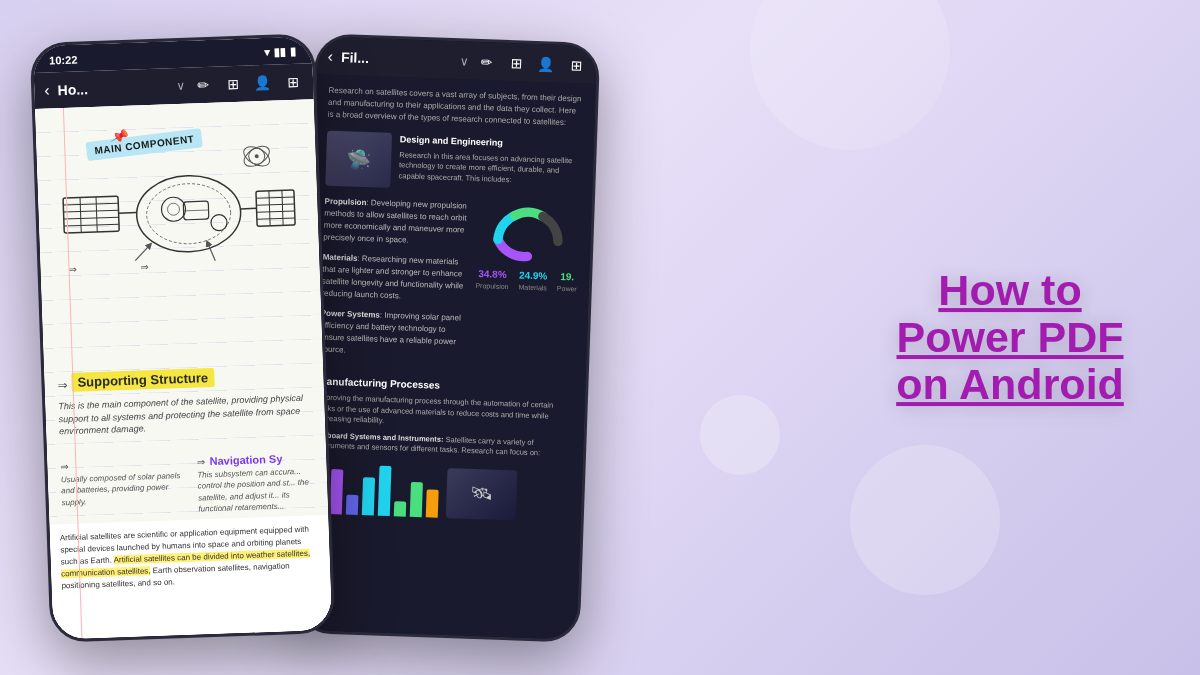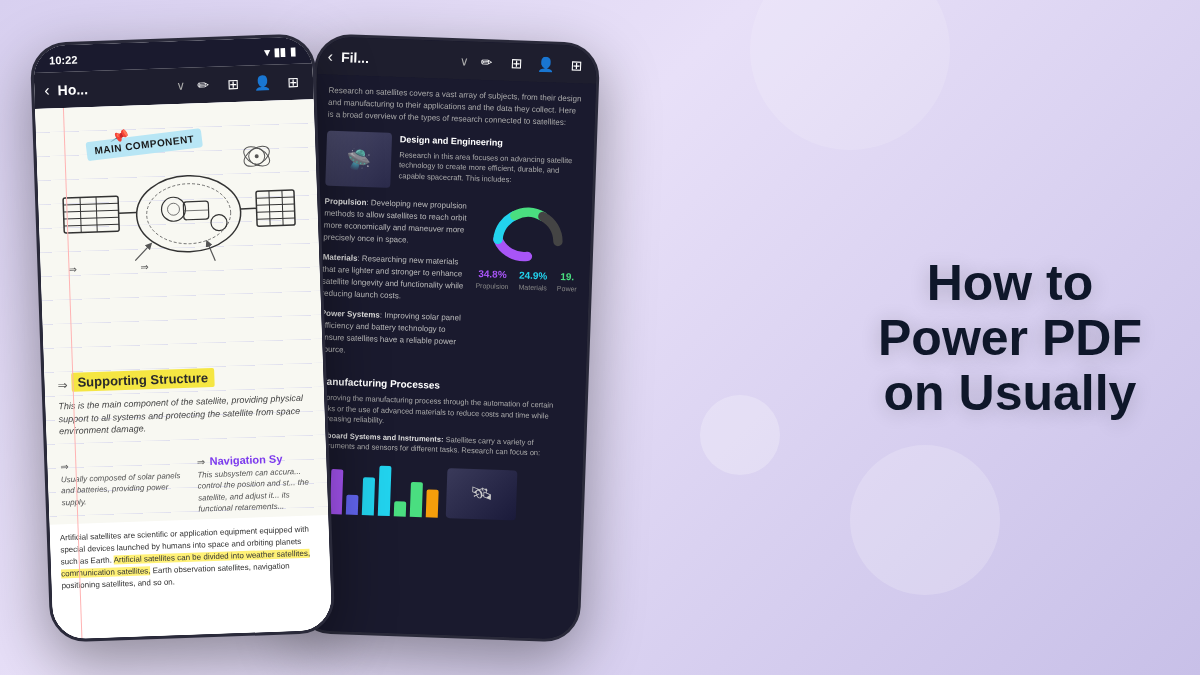--- a/index.html
+++ b/index.html
@@ -436,25 +436,26 @@
       position: absolute;
       right: 50px;
       top: 50%;
       transform: translateY(-50%);
       text-align: center;
       z-index: 10;
       width: 280px;
     }
 
     .main-heading {
-      font-size: 50px;
+      font-size: 43px;
       font-weight: 900;
-      color: #0f172a;
+      color: #a21caf;
       line-height: 1.1;
       text-shadow: 0 2px 20px rgba(0,0,0,0.2);
+      text-decoration: underline;
     }
 
     
     .sat-svg {
       width: 240px;
       height: 195px;
     }
   </style>
 </head>
 <body>
@@ -673,15 +674,15 @@
       </div>
     </div>
   </div>
 
 </div>
 
 <div class="heading-area">
   <div class="main-heading">
     <div>How to</div>
     <div>Power PDF</div>
-    <div>on Usually</div>
+    <div>on Android</div>
   </div>
 </div>
 
 </body></html>

